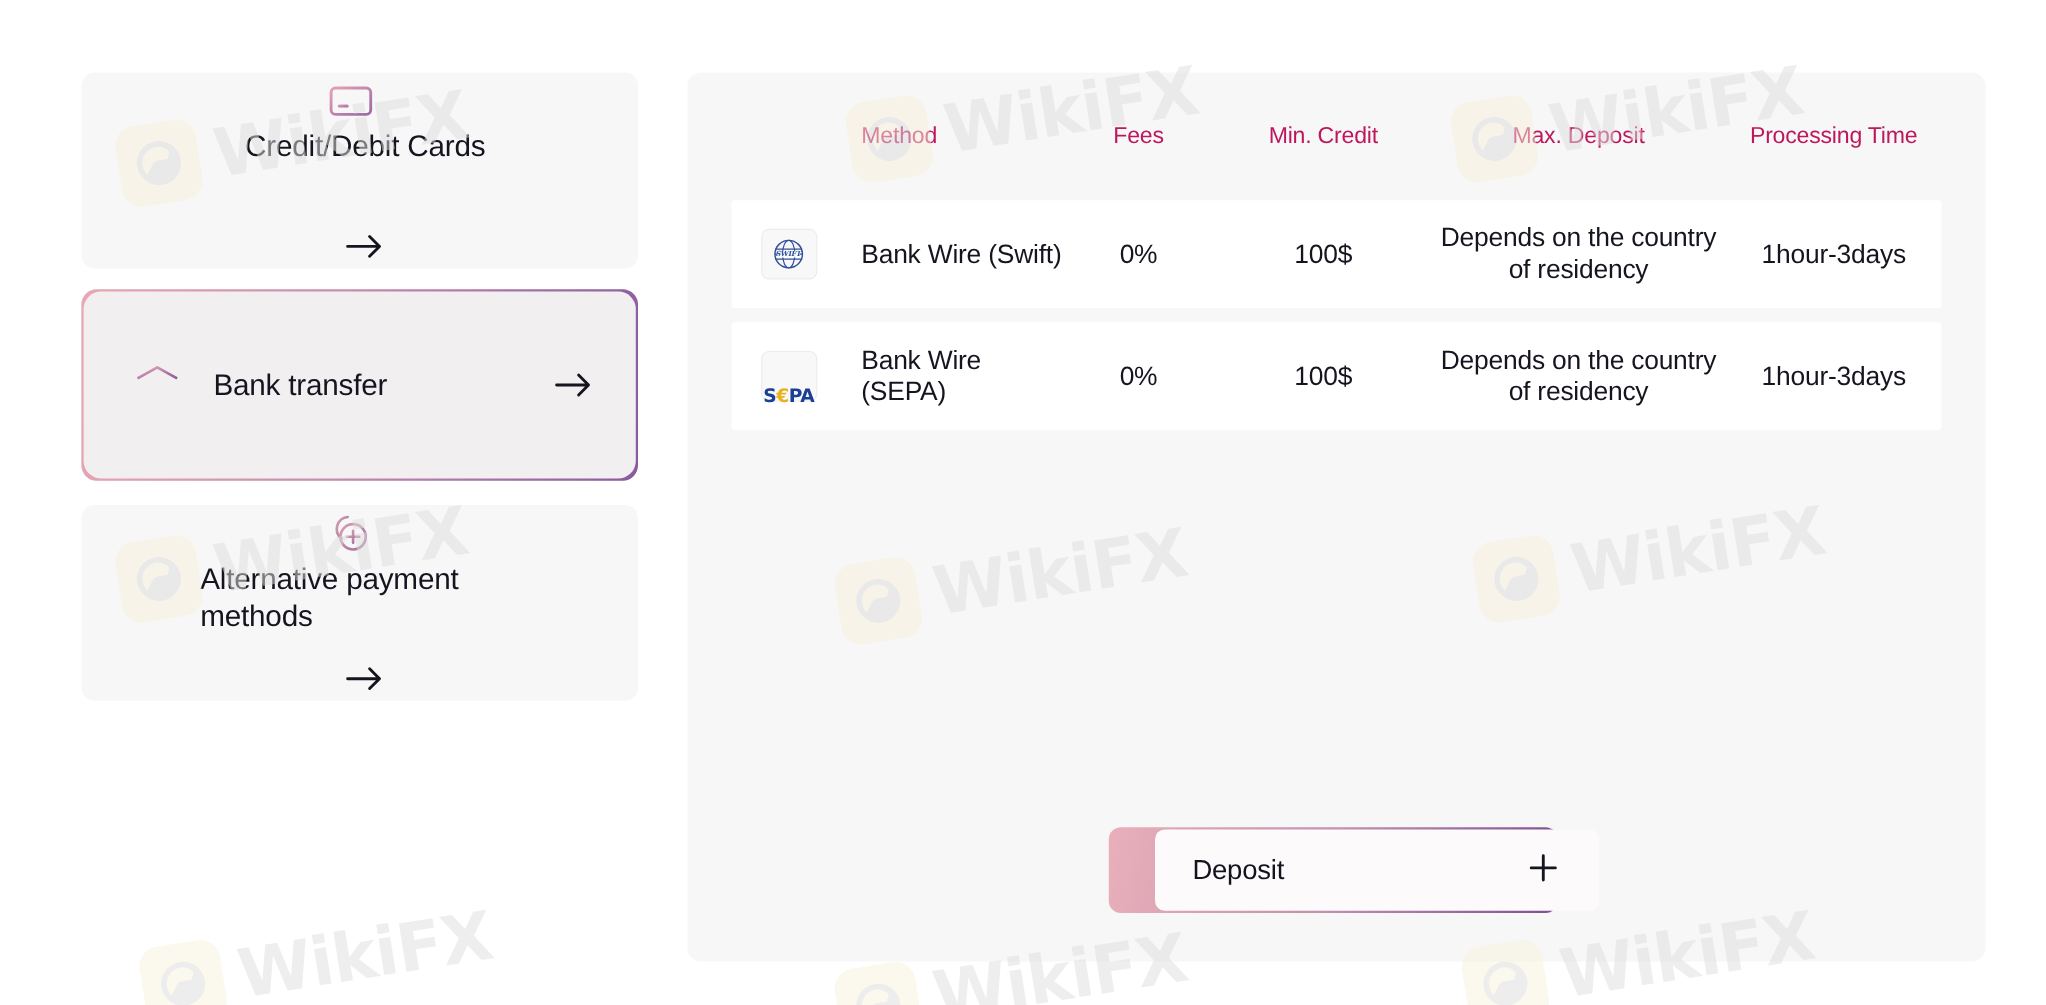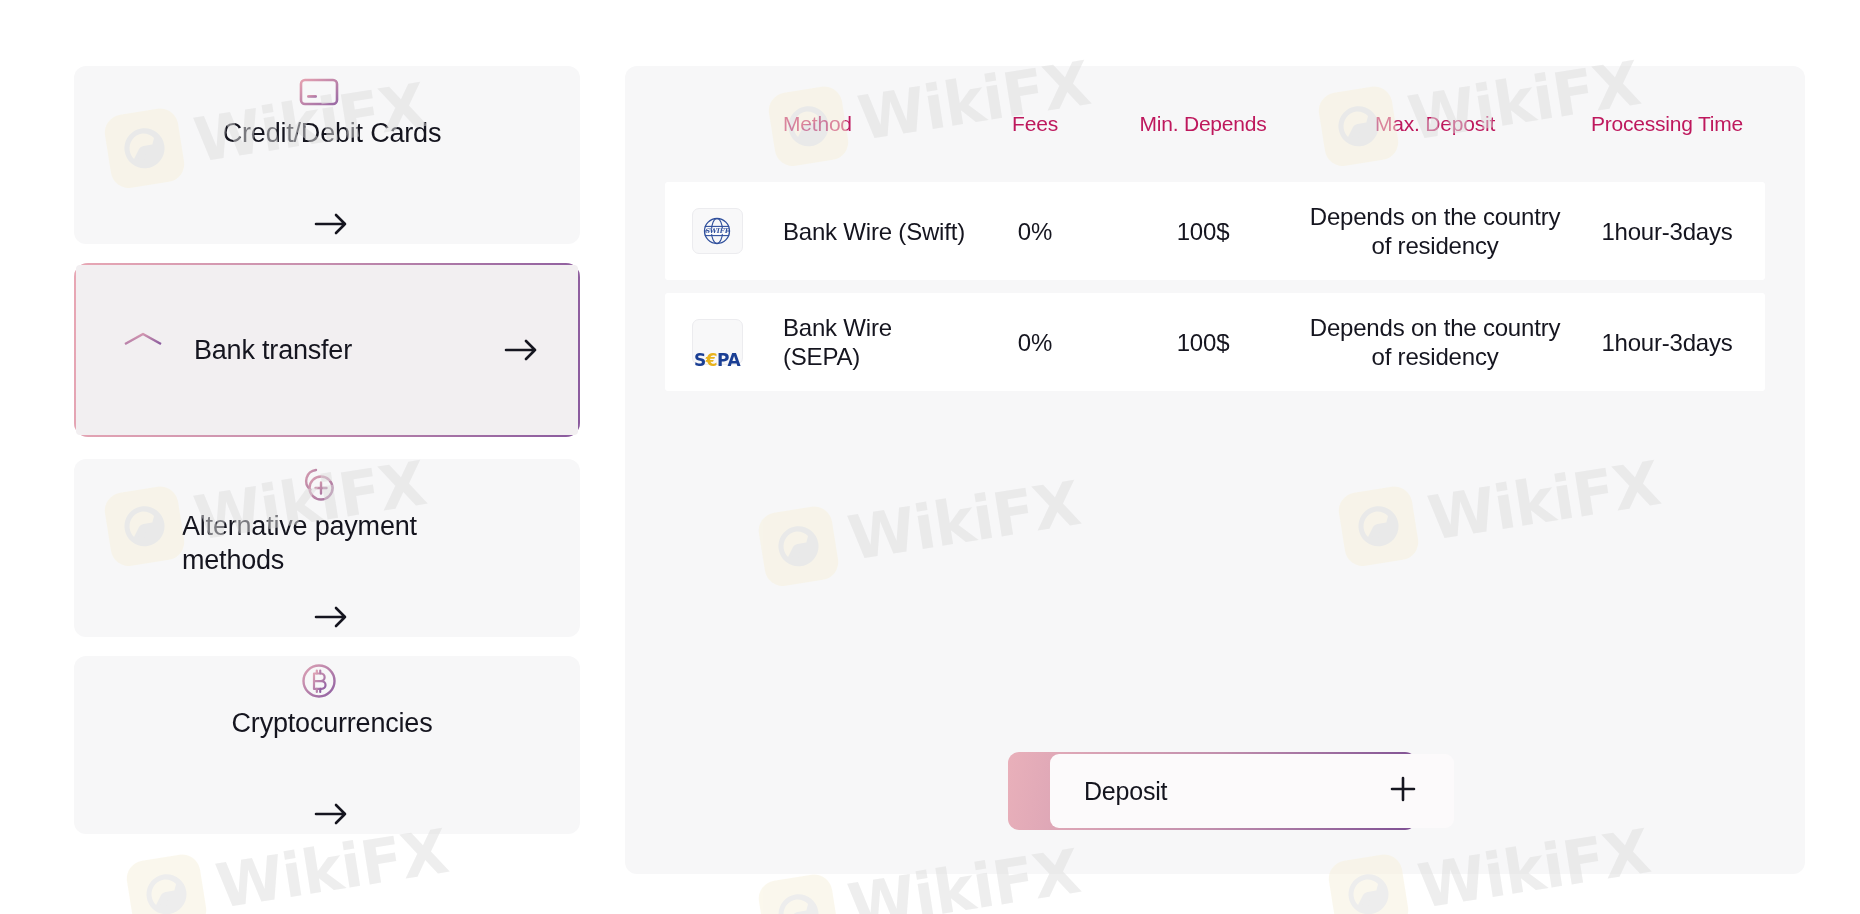--- a/index.html
+++ b/index.html
@@ -66,21 +66,21 @@
     position:relative;
     width:100%;height:100%;
     border-radius:14px;
     padding:2px;
     box-sizing:border-box;
     background:linear-gradient(100deg,#e8a7b4 0%,#c78fae 45%,#8a5a9e 100%);
   }
   .selected-face{
     width:100%;height:100%;
     background:#f2eff1;
-    border-radius:4px;
+    border-radius:16px;
     display:flex;align-items:center;
     padding:0 34px 0 42px;
     box-sizing:border-box;
   }
   .m-icon{
     width:50px;height:50px;
     flex:none;
     display:flex;align-items:center;justify-content:center;
     margin-right:26px;
   }
@@ -367,52 +367,31 @@
       </svg>
     </span>
     <span class="m-label" style="max-width:300px;">Alternative payment methods</span>
     <span class="m-arrow">
       <svg width="36" height="28" viewBox="0 0 36 28" fill="none">
         <path d="M2 14h29M22 5l9 9-9 9" stroke="#15151f" stroke-width="2.6" stroke-linecap="round" stroke-linejoin="round"></path>
       </svg>
     </span>
   </div>
 
-  <div class="method-card last">
-    <span class="m-icon">
-      <svg width="48" height="48" viewBox="0 0 48 48" fill="none">
-        <defs>
-            <linearGradient id="gbtc" x1="0" y1="0" x2="1" y2="1">
-          <stop offset="0" stop-color="#dda2b4"></stop>
-              <stop offset="1" stop-color="#8f5fa2"></stop>
-        </linearGradient>
-          </defs>
-        <circle cx="24" cy="24" r="15.5" stroke="url(#gbtc)" stroke-width="2.4"></circle>
-        <path d="M19 16.5h6.8a3.8 3.8 0 010 7.6H19zM19 24.1h7.6a3.9 3.9 0 010 7.8H19zM19 16.5v15.4" stroke="url(#gbtc)" stroke-width="2.2" stroke-linejoin="round" stroke-linecap="round"></path>
-        <path d="M21.8 13.5v3M25.2 13.5v3M21.8 31.9v3M25.2 31.9v3" stroke="url(#gbtc)" stroke-width="2.2" stroke-linecap="round"></path>
-      </svg>
-    </span>
-    <span class="m-label">Cryptocurrencies</span>
-    <span class="m-arrow">
-      <svg width="36" height="28" viewBox="0 0 36 28" fill="none">
-        <path d="M2 14h29M22 5l9 9-9 9" stroke="#15151f" stroke-width="2.6" stroke-linecap="round" stroke-linejoin="round"></path>
-      </svg>
-    </span>
-  </div>
 </div>
 
 <div id="right-panel">
 
   <div id="table">
 
     <div class="t-head">
       <div class="cell c-logo"></div>
       <div class="cell c-method">Method</div>
       <div class="cell c-fees">Fees</div>
-      <div class="cell c-min">Min. Depends</div>
+      <div class="cell c-min">Min. Credit</div>
       <div class="cell c-max">Max. Deposit</div>
       <div class="cell c-time">Processing Time</div>
     </div>
 
     <div class="t-row">
       <div class="cell c-logo">
         <span class="logo-box">
           <svg width="34" height="34" viewBox="0 0 34 34" fill="none">
             <circle cx="17" cy="17" r="12.5" stroke="#2f4f9c" stroke-width="1.3"></circle>
             <ellipse cx="17" cy="17" rx="5.6" ry="12.5" stroke="#2f4f9c" stroke-width="1.1"></ellipse>

